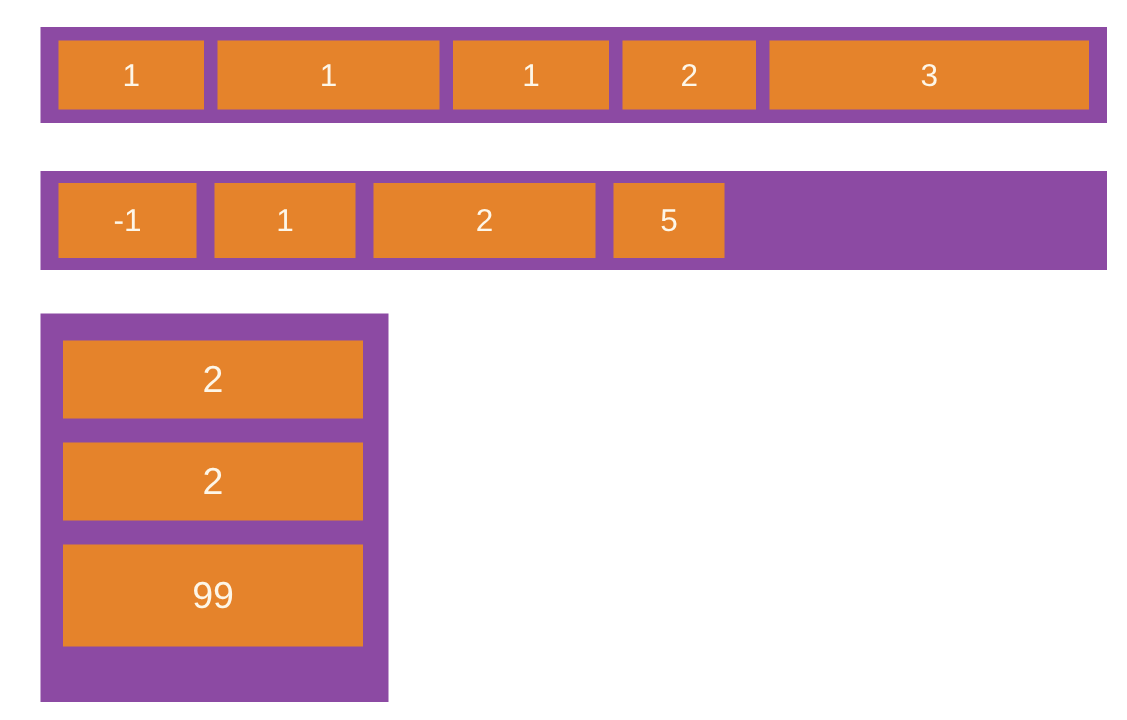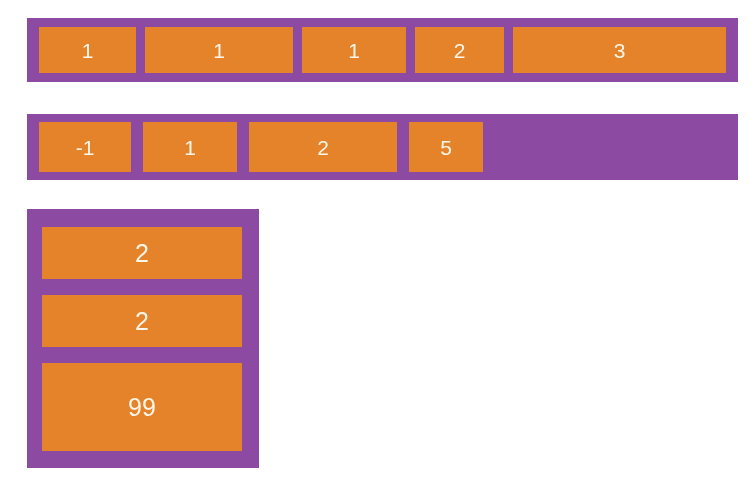--- a/index.html
+++ b/index.html
@@ -65,21 +65,21 @@
   .column-bottom {
     left: 27px; top: 209px;
     width: 232px; height: 259px;
     padding: 18px 17px 17px 15px;
     gap: 16px;
     flex-direction: column;
   }
   .column-bottom .flex-item { width: 200px; font-size: 25px; }
   .column-bottom .flex-item:nth-child(1) { height: 52px; }
   .column-bottom .flex-item:nth-child(2) { height: 52px; }
-  .column-bottom .flex-item:nth-child(3) { height: 88px; }
+  .column-bottom .flex-item:nth-child(3) { height: 68px; }
 </style>
 </head>
 <body>
 
 <div class="stage">
 
   <div class="flex-container row-top">
     <div class="flex-item">1</div>
     <div class="flex-item">1</div>
     <div class="flex-item">1</div>

